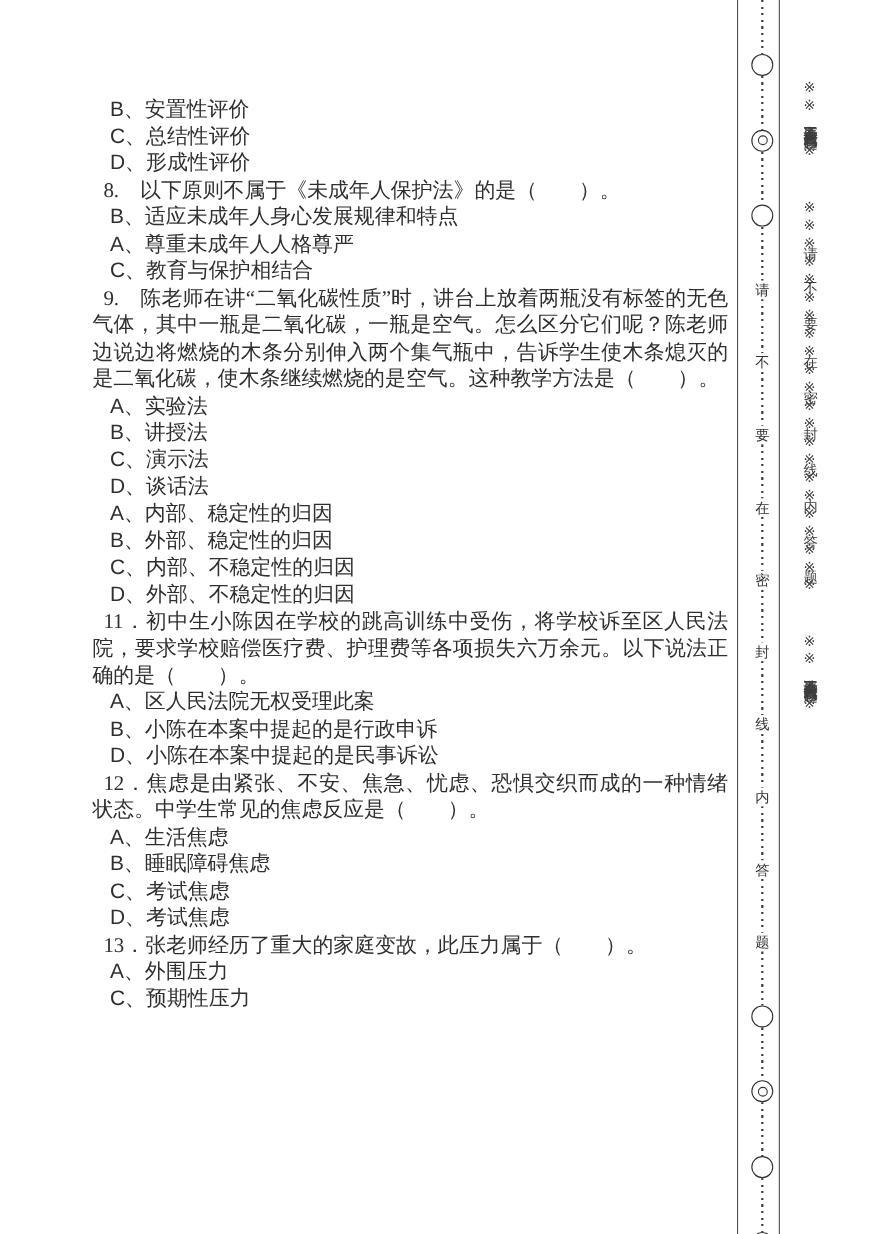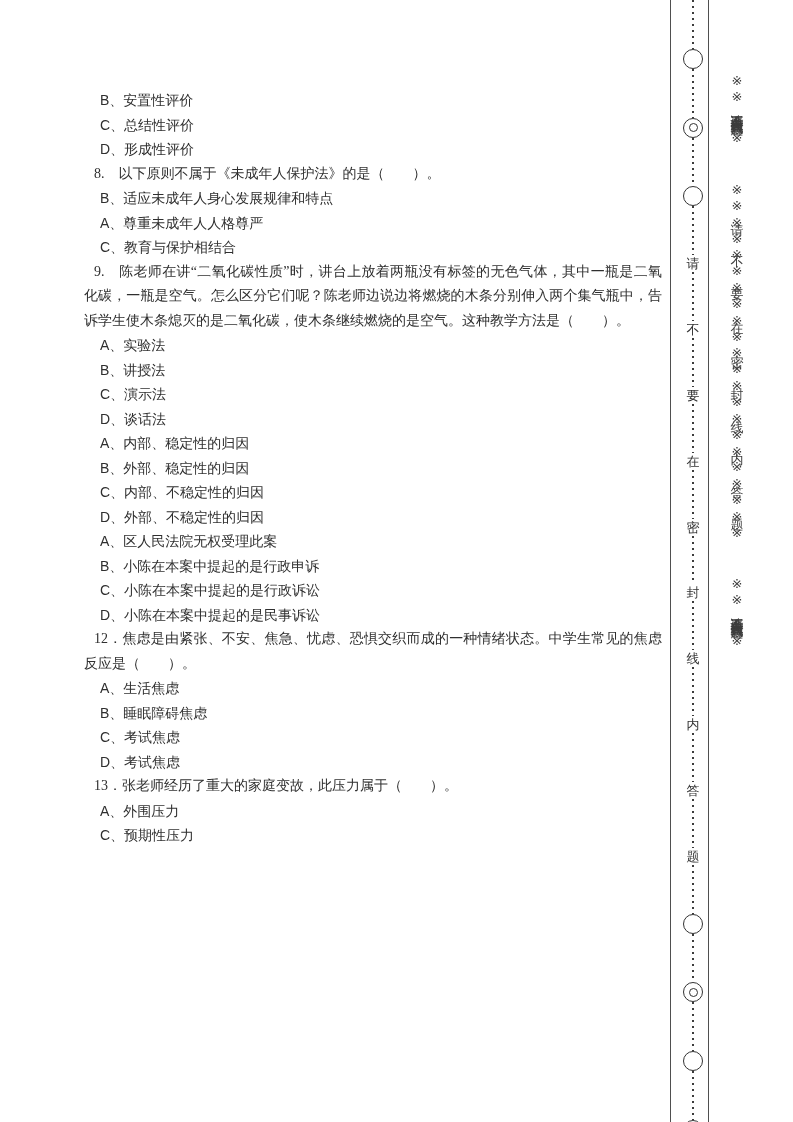--- a/index.html
+++ b/index.html
@@ -3,21 +3,21 @@
 <meta charset="utf-8">
 <style>
   html,body{margin:0;padding:0;background:#ffffff;}
   body{
     width:793px;height:1122px;position:relative;overflow:hidden;
     font-family:"Liberation Sans","DejaVu Sans",sans-serif;
   }
   
   .content{
     position:absolute;left:84px;top:88px;width:578px;
-    font-size:14px;line-height:24.5px;color:#2f2f2f;
+    font-size:19px;line-height:24.5px;color:#2f2f2f;
     text-align:justify;
   }
   .content p{margin:0;}
   p.stem{text-indent:10px;font-family:Liberation Serif, serif;}
   p.opt{padding-left:16px;}
   
   .vline{position:absolute;top:0;height:1122px;width:1px;background:#4f4f4f;}
   .vline-left{left:670px;}
   .vline-right{left:708px;}
   .seal-col{
@@ -72,23 +72,23 @@
   <p class="opt">A、实验法</p>
   <p class="opt">B、讲授法</p>
   <p class="opt">C、演示法</p>
   <p class="opt">D、谈话法</p>
 
   <p class="opt">A、内部、稳定性的归因</p>
   <p class="opt">B、外部、稳定性的归因</p>
   <p class="opt">C、内部、不稳定性的归因</p>
   <p class="opt">D、外部、不稳定性的归因</p>
 
+  <p class="stem">11．初中生小陈因在学校的跳高训练中受伤，将学校诉至区人民法院，要求学校赔偿医疗费、护理费等各项损失六万余元。以下说法正确的是（　　）。</p>
   <p class="opt">A、区人民法院无权受理此案</p>
   <p class="opt">B、小陈在本案中提起的是行政申诉</p>
-  <p class="opt">C、小陈在本案中提起的是行政诉讼</p>
   <p class="opt">D、小陈在本案中提起的是民事诉讼</p>
 
   <p class="stem">12．焦虑是由紧张、不安、焦急、忧虑、恐惧交织而成的一种情绪状态。中学生常见的焦虑反应是（　　）。</p>
   <p class="opt">A、生活焦虑</p>
   <p class="opt">B、睡眠障碍焦虑</p>
   <p class="opt">C、考试焦虑</p>
   <p class="opt">D、考试焦虑</p>
 
   <p class="stem">13．张老师经历了重大的家庭变故，此压力属于（　　）。</p>
   <p class="opt">A、外围压力</p>

